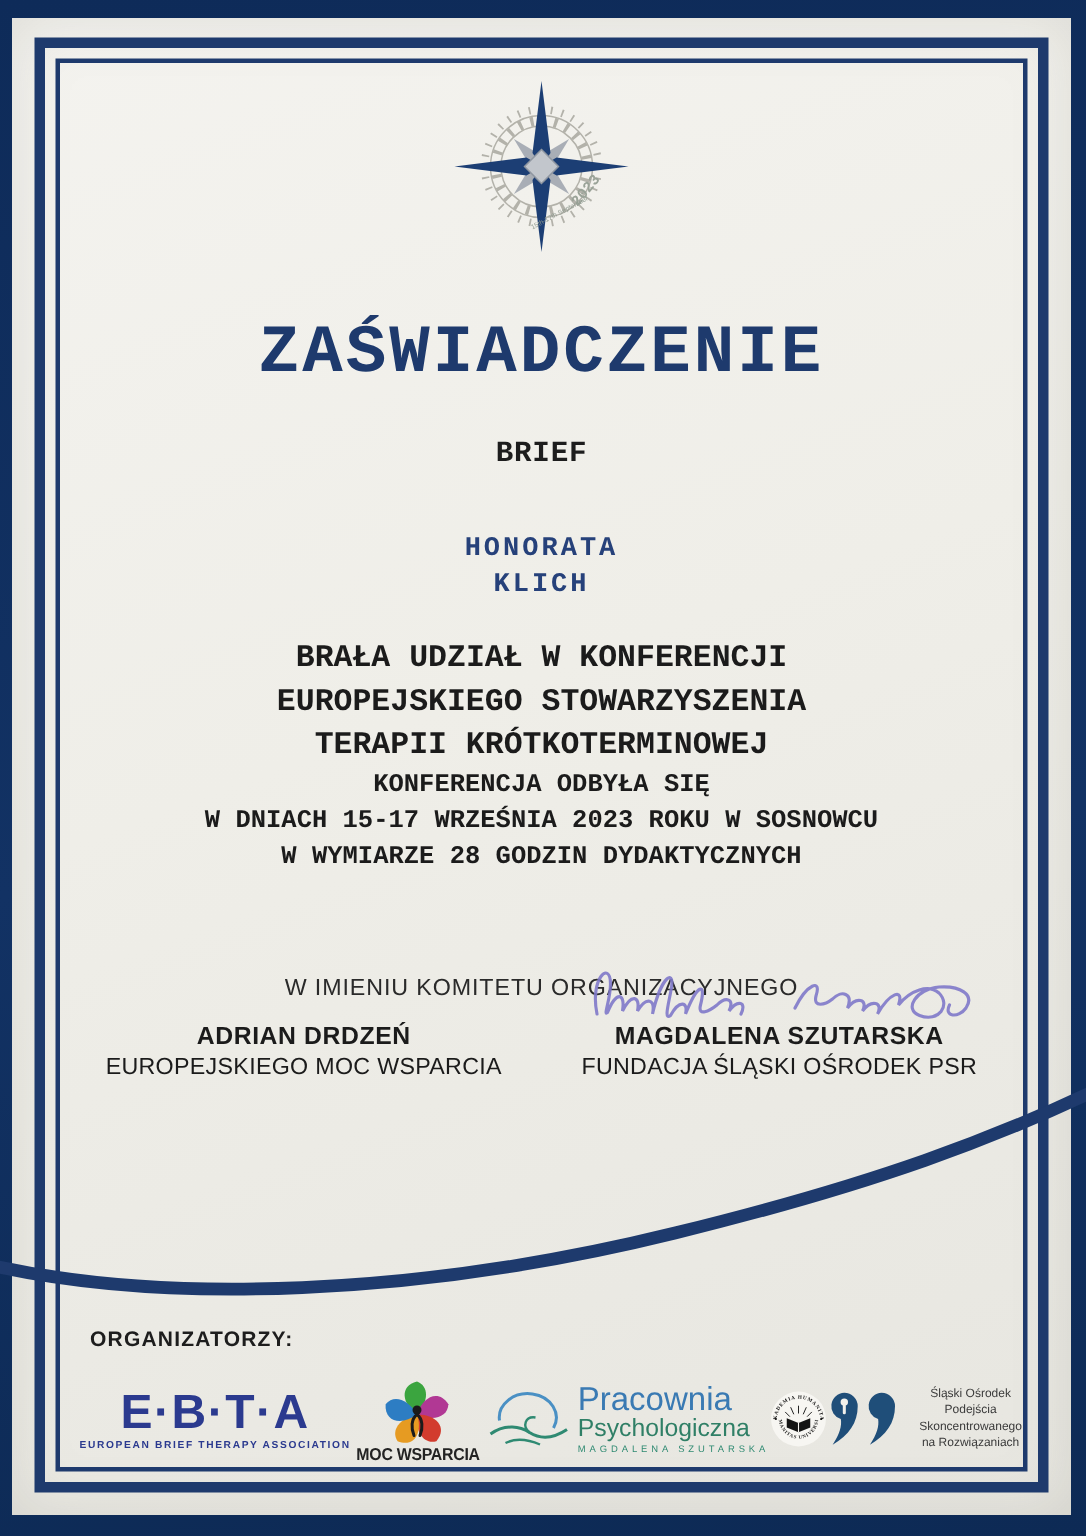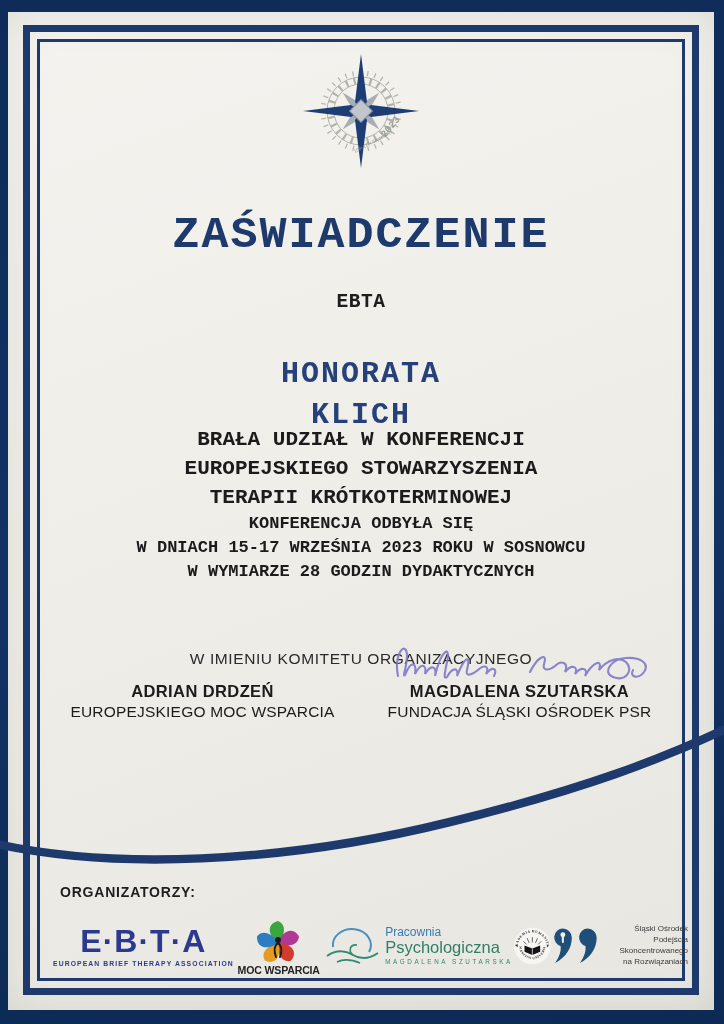--- a/index.html
+++ b/index.html
@@ -31,21 +31,21 @@
 
   
   .header{position:absolute;top:40px;left:0;right:0;display:flex;justify-content:center;align-items:center;gap:10px;}
   .wordmark{color:#1e3a6d;text-align:left;}
   .wordmark .kicker{font-size:11.5px;letter-spacing:2.5px;}
   .wordmark .big{font-size:29px;letter-spacing:5px;line-height:1.08;}
   .wordmark .sub{font-size:13px;letter-spacing:3px;text-align:right;padding-right:4px;}
 
   .title{top:198px;font-size:45px;letter-spacing:2px;color:#1e3a6d;}
   .intro{top:276px;font-size:19.5px;line-height:1.45;color:#1d1d1d;letter-spacing:.5px;}
-  .name{top:342px;font-size:30px;line-height:1.35;color:#26417a;letter-spacing:2px;}
+  .name{top:342px;font-size:18px;line-height:1.35;color:#26417a;letter-spacing:2px;}
   .body-par{top:414px;font-size:21px;line-height:1.38;color:#1b1b1b;}
   .details{top:500px;font-size:17px;line-height:1.42;color:#1b1b1b;}
 
   .committee-heading{top:638px;font-size:15.5px;color:#2a2a2a;letter-spacing:.6px;}
   .sign-row{top:670px;left:36px;right:36px;display:flex;position:absolute;}
   .sign-col{flex:1;text-align:center;color:#1b1b1b;}
   .sign-name{font-weight:700;font-size:16.5px;letter-spacing:.4px;}
   .sign-org{font-size:15.5px;margin-top:2px;letter-spacing:.2px;}
   .signature-svg{position:absolute;top:618px;left:372px;pointer-events:none;}
 
@@ -54,26 +54,26 @@
 
   .ebta{display:flex;flex-direction:column;align-items:center;color:#2b3a8f;}
   .ebta-abbr{font-weight:700;font-size:32px;letter-spacing:1px;line-height:1;}
   .ebta-sub{font-size:6.8px;letter-spacing:1.1px;font-weight:700;margin-top:3px;white-space:nowrap;}
 
   .moc{display:flex;flex-direction:column;align-items:center;text-align:center;}
   .moc-label{font-weight:700;font-size:11.5px;color:#232323;letter-spacing:-.2px;transform:scaleX(.92);white-space:nowrap;margin-top:-2px;}
 
   .prac{display:flex;align-items:center;gap:4px;}
   .prac-text{text-align:left;line-height:1.05;}
-  .prac-l1{font-size:12px;color:#3a7ab3;}
+  .prac-l1{font-size:22px;color:#3a7ab3;}
   .prac-l2{font-size:16.5px;color:#2f7f66;}
   .prac-sub{font-size:6.3px;letter-spacing:2.6px;color:#2f8a72;margin-top:3px;white-space:nowrap;}
 
   .slaski{display:flex;align-items:center;gap:8px;}
-  .slaski-text{font-size:8px;line-height:1.35;color:#3a3a3a;text-align:right;}
+  .slaski-text{font-size:8px;line-height:1.35;color:#3a3a3a;text-align:center;}
 
   .swoosh{position:absolute;top:0;left:0;pointer-events:none;}
 </style>
 </head>
 <body>
 
 <div class="photo">
   <div class="paper">
     <div class="frame-outer"></div>
     <div class="frame-inner"></div>
@@ -98,21 +98,21 @@
         </g>
         <rect x="56" y="51" width="16" height="16" transform="rotate(45 64 59)" fill="#c2c6cc" stroke="#8f96a0" stroke-width="1"></rect>
         <text x="88" y="86" font-size="10" font-weight="bold" font-family="Liberation Mono, DejaVu Sans Mono, monospace" fill="#9aa398" transform="rotate(-50 88 86)">2023</text>
         <text x="58" y="101" font-size="4.5" font-family="Liberation Sans, sans-serif" fill="#8f9a8f" transform="rotate(-28 58 101)">15th-17th September</text>
       </svg>
     </div>
 
     <div class="abs center tw title">ZAŚWIADCZENIE</div>
 
     <div class="abs center tw intro">
-      <div>EBTA</div>
+      <div>BRIEF</div>
     </div>
 
     <div class="abs center tw name">
       <div>HONORATA</div>
       <div>KLICH</div>
     </div>
 
     <div class="abs center tw body-par">
       <div>BRAŁA UDZIAŁ W KONFERENCJI</div>
       <div>EUROPEJSKIEGO STOWARZYSZENIA</div>

